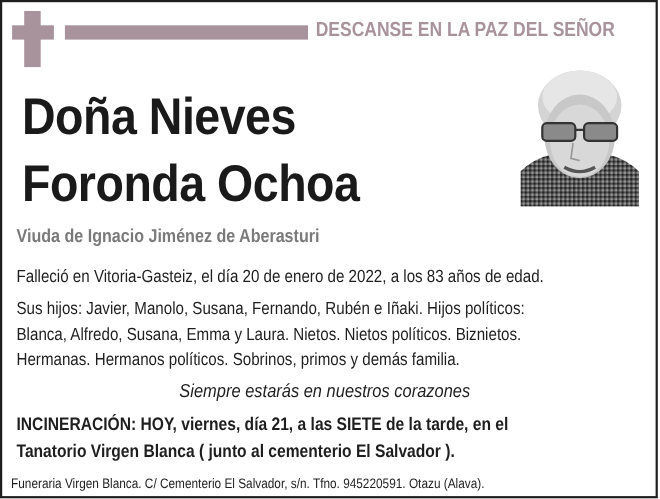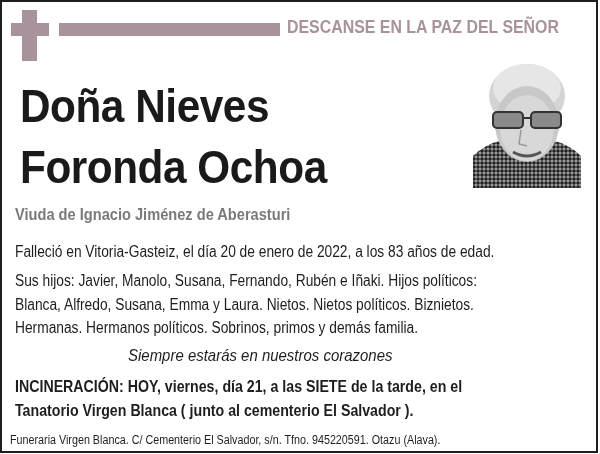--- a/index.html
+++ b/index.html
@@ -12,21 +12,21 @@
   .name { position:absolute; left:20px; font-size:47px; font-weight:bold; color:#1a1a1a; white-space:nowrap; transform:scaleX(0.9); transform-origin:left center; letter-spacing:-0.5px; line-height:1; }
   .name1 { top:82px; }
   .name2 { top:143px; }
   .photo { position:absolute; left:473px; top:58px; width:108px; height:130px; background:#ffffff; overflow:hidden; }
   .widow { position:absolute; left:15px; top:205px; font-size:17px; font-weight:bold; color:#7a7a7a; white-space:nowrap; transform:scaleX(0.86); transform-origin:left center; }
   .text { position:absolute; left:15px; font-size:16px; color:#1e1e1e; white-space:nowrap; transform:scaleX(0.86); transform-origin:left center; }
   .t1 { top:243px; }
   .t2 { top:272px; }
   .t3 { top:296px; }
   .t4 { top:319px; }
-  .quote { position:absolute; left:0; width:520px; top:346px; text-align:center; font-size:17px; font-style:italic; color:#1e1e1e; }
+  .quote { position:absolute; left:0; width:520px; top:346px; text-align:center; font-size:17px; font-style:italic; color:#1e1e1e;padding-left:35px; }
   .quote span { display:inline-block; transform:scaleX(0.88); }
   .bold { position:absolute; left:15px; font-size:16.5px; font-weight:bold; color:#1e1e1e; white-space:nowrap; transform:scaleX(0.86); transform-origin:left center; }
   .b1 { top:377px; }
   .b2 { top:401px; }
   .footer { position:absolute; left:10px; top:433px; font-size:12.5px; color:#1e1e1e; white-space:nowrap; transform:scaleX(0.86); transform-origin:left center; }
 </style>
 </head>
 <body>
 
 <div class="frame"></div>

